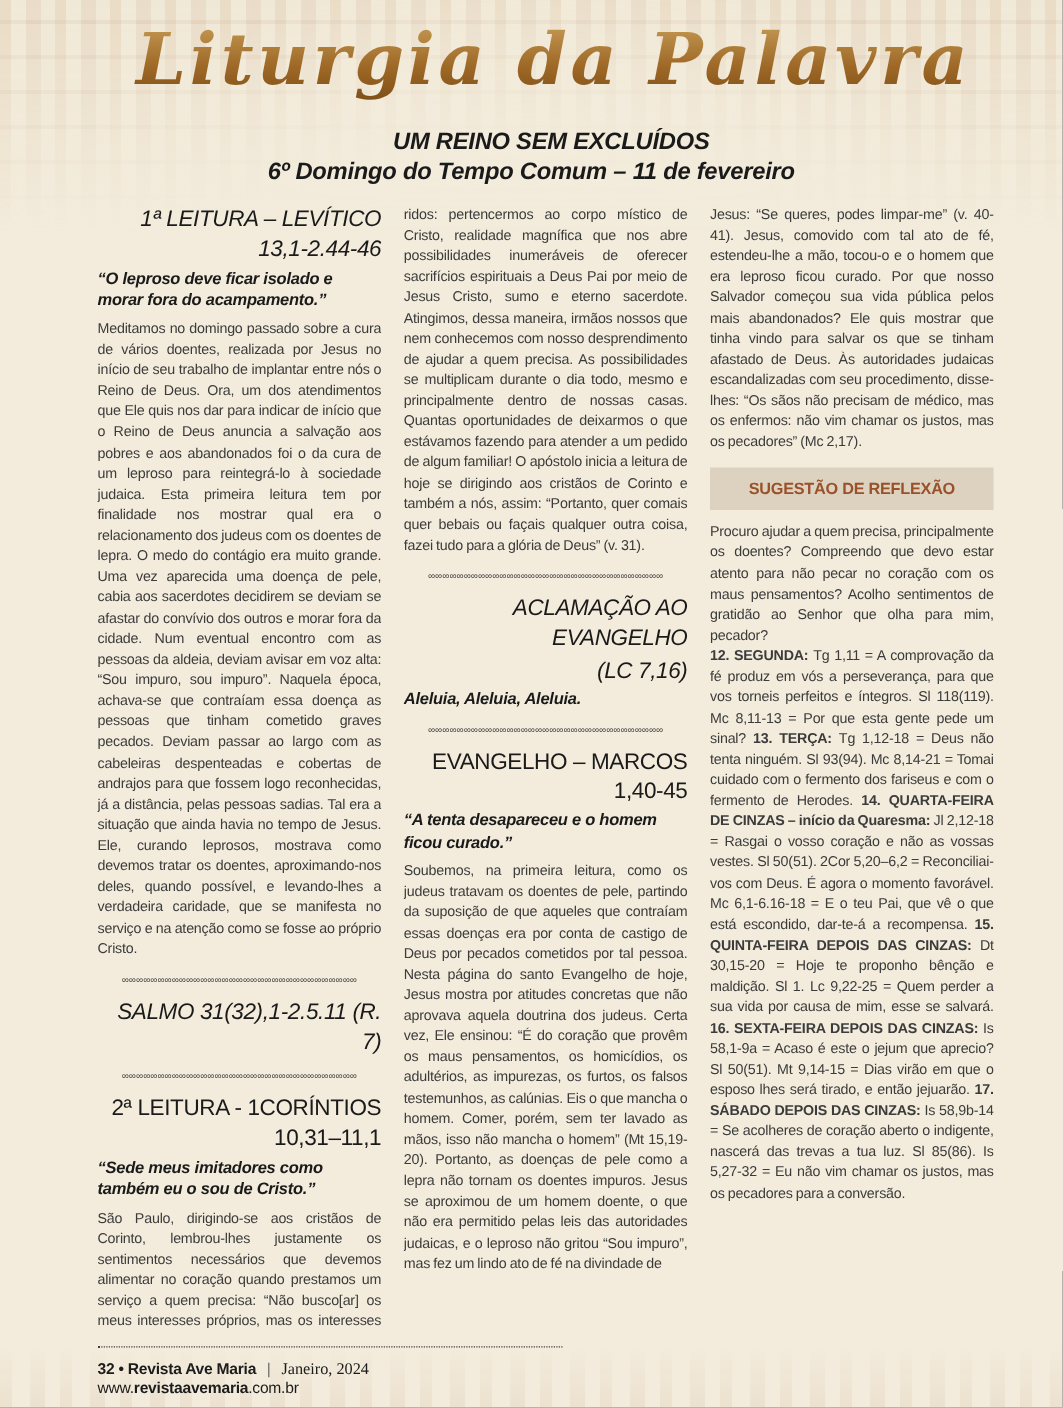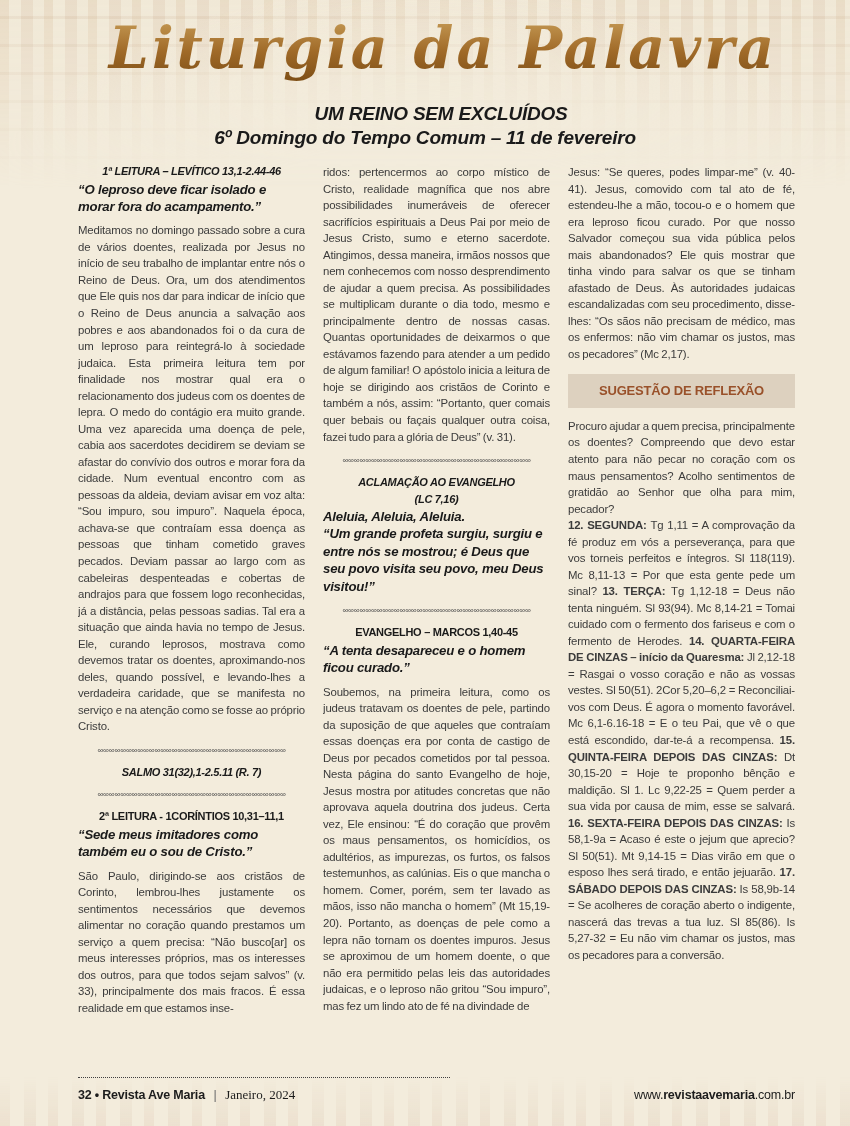--- a/index.html
+++ b/index.html
@@ -47,21 +47,21 @@
   .page-subtitle{
     position:absolute; top:127px; left:0; width:100%; text-align:center;
     font-weight:bold; font-style:italic; font-size:19px; letter-spacing:-0.2px; color:var(--heading-text);
   }
   .columns{
     position:absolute; top:164px; left:78px; width:717px; height:902px;
     display:flex; gap:18px;
   }
   .col{flex:0 0 227px; width:227px; overflow:hidden;}
   .h{
-    font-weight:bold; text-align:center; font-size:11px; line-height:1.32;
+    font-weight:normal; text-align:right; font-size:18px; line-height:1.32;
     color:var(--heading-text); letter-spacing:-0.3px; margin:0 0 2px;
   }
   .it{font-style:italic;}
   .q{
     font-weight:bold; font-style:italic; font-size:13.2px;
     line-height:1.32; color:var(--heading-text); letter-spacing:-0.2px; margin:0 0 7px;
   }
   .q.up{font-style:normal;}
   .body-text{
     font-size:11.4px; line-height:1.45; text-align:justify;
@@ -77,21 +77,21 @@
     font-size:13px; line-height:1.35; padding:8px 6px; margin:12px 0 10px; letter-spacing:-0.2px;
   }
   .b{font-weight:bold;}
   .footer-rule{
     position:absolute; left:78px; top:1077px; width:372px;
     border-top:1.5px dotted #3f3f3f;
   }
   .footer{
     position:absolute; left:78px; top:1087px; width:717px;
     display:flex; justify-content:space-between; align-items:baseline;
-    font-size:12.5px; color:#1c1c1c;
+    font-size:12.5px; color:#1c1c1c;flex-direction:column;
   }
   .f-bold{font-weight:bold; letter-spacing:-0.2px;}
   .f-sep{color:#6b6b6b; margin:0 5px; font-weight:300;}
   .f-serif{font-family:"Liberation Serif",serif; font-size:13px;}
   .f-url{letter-spacing:-0.2px;}
 </style>
 </head>
 <body>
 
 <div class="page">
@@ -116,21 +116,20 @@
       <p class="q">“Sede meus imitadores como também eu o sou de Cristo.”</p>
       <p class="body-text">São Paulo, dirigindo-se aos cristãos de Corinto, lembrou-lhes justamente os sentimentos necessários que devemos alimentar no coração quando prestamos um serviço a quem precisa: “Não busco[ar] os meus interesses próprios, mas os interesses dos outros, para que todos sejam salvos” (v. 33), principalmente dos mais fracos. É essa realidade em que estamos inse-</p>
     </section>
 
     <section class="col">
       <p class="body-text">ridos: pertencermos ao corpo místico de Cristo, realidade magnífica que nos abre possibilidades inumeráveis de oferecer sacrifícios espirituais a Deus Pai por meio de Jesus Cristo, sumo e eterno sacerdote. Atingimos, dessa maneira, irmãos nossos que nem conhecemos com nosso desprendimento de ajudar a quem precisa. As possibilidades se multiplicam durante o dia todo, mesmo e principalmente dentro de nossas casas. Quantas oportunidades de deixarmos o que estávamos fazendo para atender a um pedido de algum familiar! O apóstolo inicia a leitura de hoje se dirigindo aos cristãos de Corinto e também a nós, assim: “Portanto, quer comais quer bebais ou façais qualquer outra coisa, fazei tudo para a glória de Deus” (v. 31).</p>
       <div class="orn">∞∞∞∞∞∞∞∞∞∞∞∞∞∞∞∞∞∞∞∞∞∞∞∞∞∞∞∞∞∞∞∞∞</div>
       <h3 class="h it">ACLAMAÇÃO AO EVANGELHO</h3>
       <h3 class="h it">(LC 7,16)</h3>
       <p class="q" style="margin-bottom:0;">Aleluia, Aleluia, Aleluia.</p>
-      <p class="q">“Um grande profeta surgiu, surgiu e entre nós se mostrou; é Deus que seu povo visita seu povo, meu Deus visitou!”</p>
       <div class="orn">∞∞∞∞∞∞∞∞∞∞∞∞∞∞∞∞∞∞∞∞∞∞∞∞∞∞∞∞∞∞∞∞∞</div>
       <h3 class="h">EVANGELHO – MARCOS 1,40-45</h3>
       <p class="q">“A tenta desapareceu e o homem ficou curado.”</p>
       <p class="body-text">Soubemos, na primeira leitura, como os judeus tratavam os doentes de pele, partindo da suposição de que aqueles que contraíam essas doenças era por conta de castigo de Deus por pecados cometidos por tal pessoa. Nesta página do santo Evangelho de hoje, Jesus mostra por atitudes concretas que não aprovava aquela doutrina dos judeus. Certa vez, Ele ensinou: “É do coração que provêm os maus pensamentos, os homicídios, os adultérios, as impurezas, os furtos, os falsos testemunhos, as calúnias. Eis o que mancha o homem. Comer, porém, sem ter lavado as mãos, isso não mancha o homem” (Mt 15,19-20). Portanto, as doenças de pele como a lepra não tornam os doentes impuros. Jesus se aproximou de um homem doente, o que não era permitido pelas leis das autoridades judaicas, e o leproso não gritou “Sou impuro”, mas fez um lindo ato de fé na divindade de</p>
     </section>
 
     <section class="col">
       <p class="body-text">Jesus: “Se queres, podes limpar-me” (v. 40-41). Jesus, comovido com tal ato de fé, estendeu-lhe a mão, tocou-o e o homem que era leproso ficou curado. Por que nosso Salvador começou sua vida pública pelos mais abandonados? Ele quis mostrar que tinha vindo para salvar os que se tinham afastado de Deus. Às autoridades judaicas escandalizadas com seu procedimento, disse-lhes: “Os sãos não precisam de médico, mas os enfermos: não vim chamar os justos, mas os pecadores” (Mc 2,17).</p>
       <div class="boxhead">SUGESTÃO DE REFLEXÃO</div>
       <p class="body-text">Procuro ajudar a quem precisa, principalmente os doentes? Compreendo que devo estar atento para não pecar no coração com os maus pensamentos? Acolho sentimentos de gratidão ao Senhor que olha para mim, pecador?</p>

